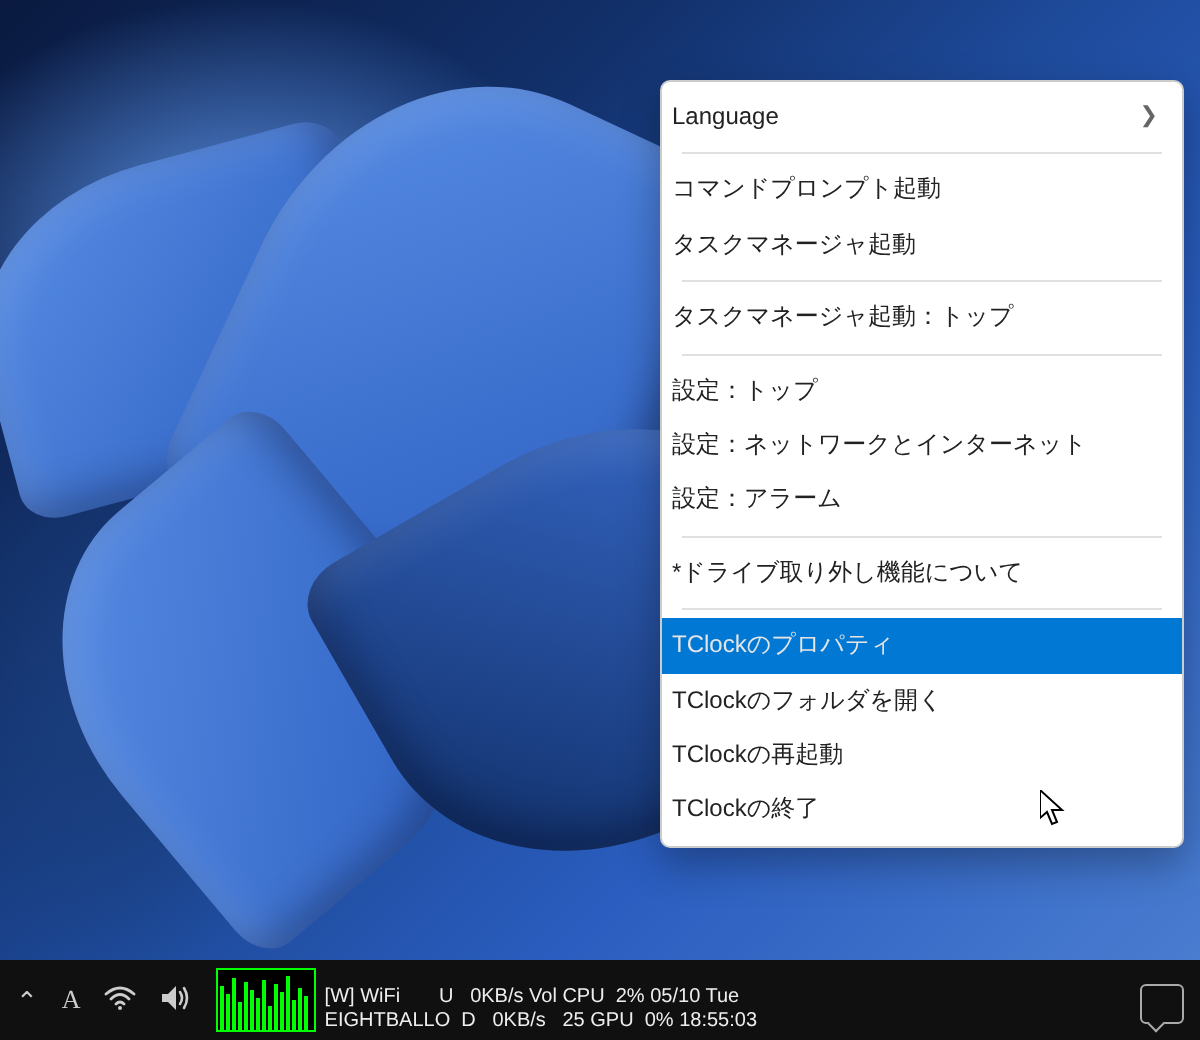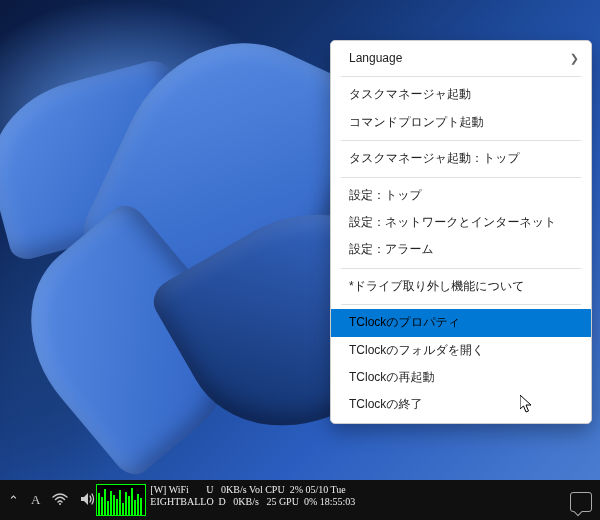--- a/index.html
+++ b/index.html
@@ -3,29 +3,29 @@
 <meta charset="utf-8">
 <style>
   html,body{margin:0;padding:0;width:600px;height:520px;overflow:hidden;font-family:"Segoe UI","Meiryo",sans-serif;font-size:12px;background:#000}
   .wallpaper{position:absolute;inset:0;height:480px;background:
     radial-gradient(ellipse 280px 200px at 120px 120px, #5a8fe0 0%, transparent 60%),
     radial-gradient(ellipse 220px 300px at 260px 260px, #2e5fb8 0%, transparent 55%),
     radial-gradient(ellipse 180px 250px at 60px 350px, #1a3d7a 0%, transparent 55%),
     linear-gradient(135deg,#0a1a40 0%,#12306a 30%,#1e4a9a 50%,#2a5dbf 70%,#4a7dd0 100%)}
   .wallpaper .petal{position:absolute;border-radius:50% 10% 50% 10%;background:linear-gradient(135deg,#5a8fe6 0%,#2a5dbf 100%);box-shadow:inset -8px -8px 20px rgba(0,0,20,.3),inset 8px 8px 20px rgba(255,255,255,.1)}
   .ctx-menu{position:absolute;left:330px;top:40px;width:260px;background:#fff;border:1px solid #ccc;border-radius:5px;box-shadow:0 8px 20px rgba(0,0,0,.3);padding:4px 0}
-  .ctx-item{padding:5px 18px 5px 18px;color:#222;cursor:default;position:relative;line-height:1.45}
-  .ctx-item.highlight{background:#0078d4;color:#000000}
+  .ctx-item{padding:5px 18px 5px 5px;color:#222;cursor:default;position:relative;line-height:1.45}
+  .ctx-item.highlight{background:#0078d4;color:#e5e5e5}
   .ctx-item .arrow{position:absolute;right:12px;top:6px;font-size:11px;color:#666}
   .ctx-sep{height:1px;background:#e0e0e0;margin:4px 10px}
   .cursor{position:absolute;left:520px;top:395px;pointer-events:none}
   .taskbar{position:absolute;left:0;bottom:0;width:600px;height:40px;background:#101010;color:#ddd;display:flex;align-items:center}
   .tb-left{display:flex;align-items:center;gap:12px;padding-left:8px}
   .tb-ico{font-size:13px;color:#ccc}
-  .tb-mon{font-family:Liberation Serif, serif;font-size:10px;line-height:1.15;display:flex;align-items:flex-start;gap:4px}
+  .tb-mon{margin-left:12px;font-family:Liberation Sans, sans-serif;font-size:10px;line-height:1.15;display:flex;align-items:flex-end;gap:4px}
   .graph{width:48px;height:30px;border:1px solid #0f0;position:relative;background:#000}
   .graph .bar{position:absolute;bottom:0;width:2px;background:#0f0}
   .mon-lines{white-space:pre;color:#eee}
   .tb-chat{position:absolute;right:8px;bottom:8px;width:20px;height:18px;border:1px solid #aaa;border-radius:3px}
   .tb-chat:after{content:"";position:absolute;left:4px;bottom:-4px;width:5px;height:5px;border-left:1px solid #aaa;border-bottom:1px solid #aaa;background:#101010;transform:rotate(-45deg)}
 </style>
 </head>
 <body>
 
 <div class="wallpaper">
@@ -34,22 +34,22 @@
   <div class="petal" style="left:40px;top:230px;width:180px;height:220px;transform:rotate(-40deg)"></div>
   <div class="petal" style="left:200px;top:200px;width:200px;height:240px;transform:rotate(60deg);background:linear-gradient(135deg,#3a6dcf 0%,#0d2a60 100%)"></div>
 </div>
 
 <div class="ctx-menu">
   <div class="ctx-item">
     <span>Language</span>
     <span class="arrow">❯</span>
   </div>
   <div class="ctx-sep"></div>
+  <div class="ctx-item"><span>コマンドプロンプト起動</span></div>
   <div class="ctx-item"><span>タスクマネージャ起動</span></div>
-  <div class="ctx-item"><span>コマンドプロンプト起動</span></div>
   <div class="ctx-sep"></div>
   <div class="ctx-item"><span>タスクマネージャ起動：トップ</span></div>
   <div class="ctx-sep"></div>
   <div class="ctx-item"><span>設定：トップ</span></div>
   <div class="ctx-item"><span>設定：ネットワークとインターネット</span></div>
   <div class="ctx-item"><span>設定：アラーム</span></div>
   <div class="ctx-sep"></div>
   <div class="ctx-item"><span>*ドライブ取り外し機能について</span></div>
   <div class="ctx-sep"></div>
   <div class="ctx-item highlight"><span>TClockのプロパティ</span></div>

